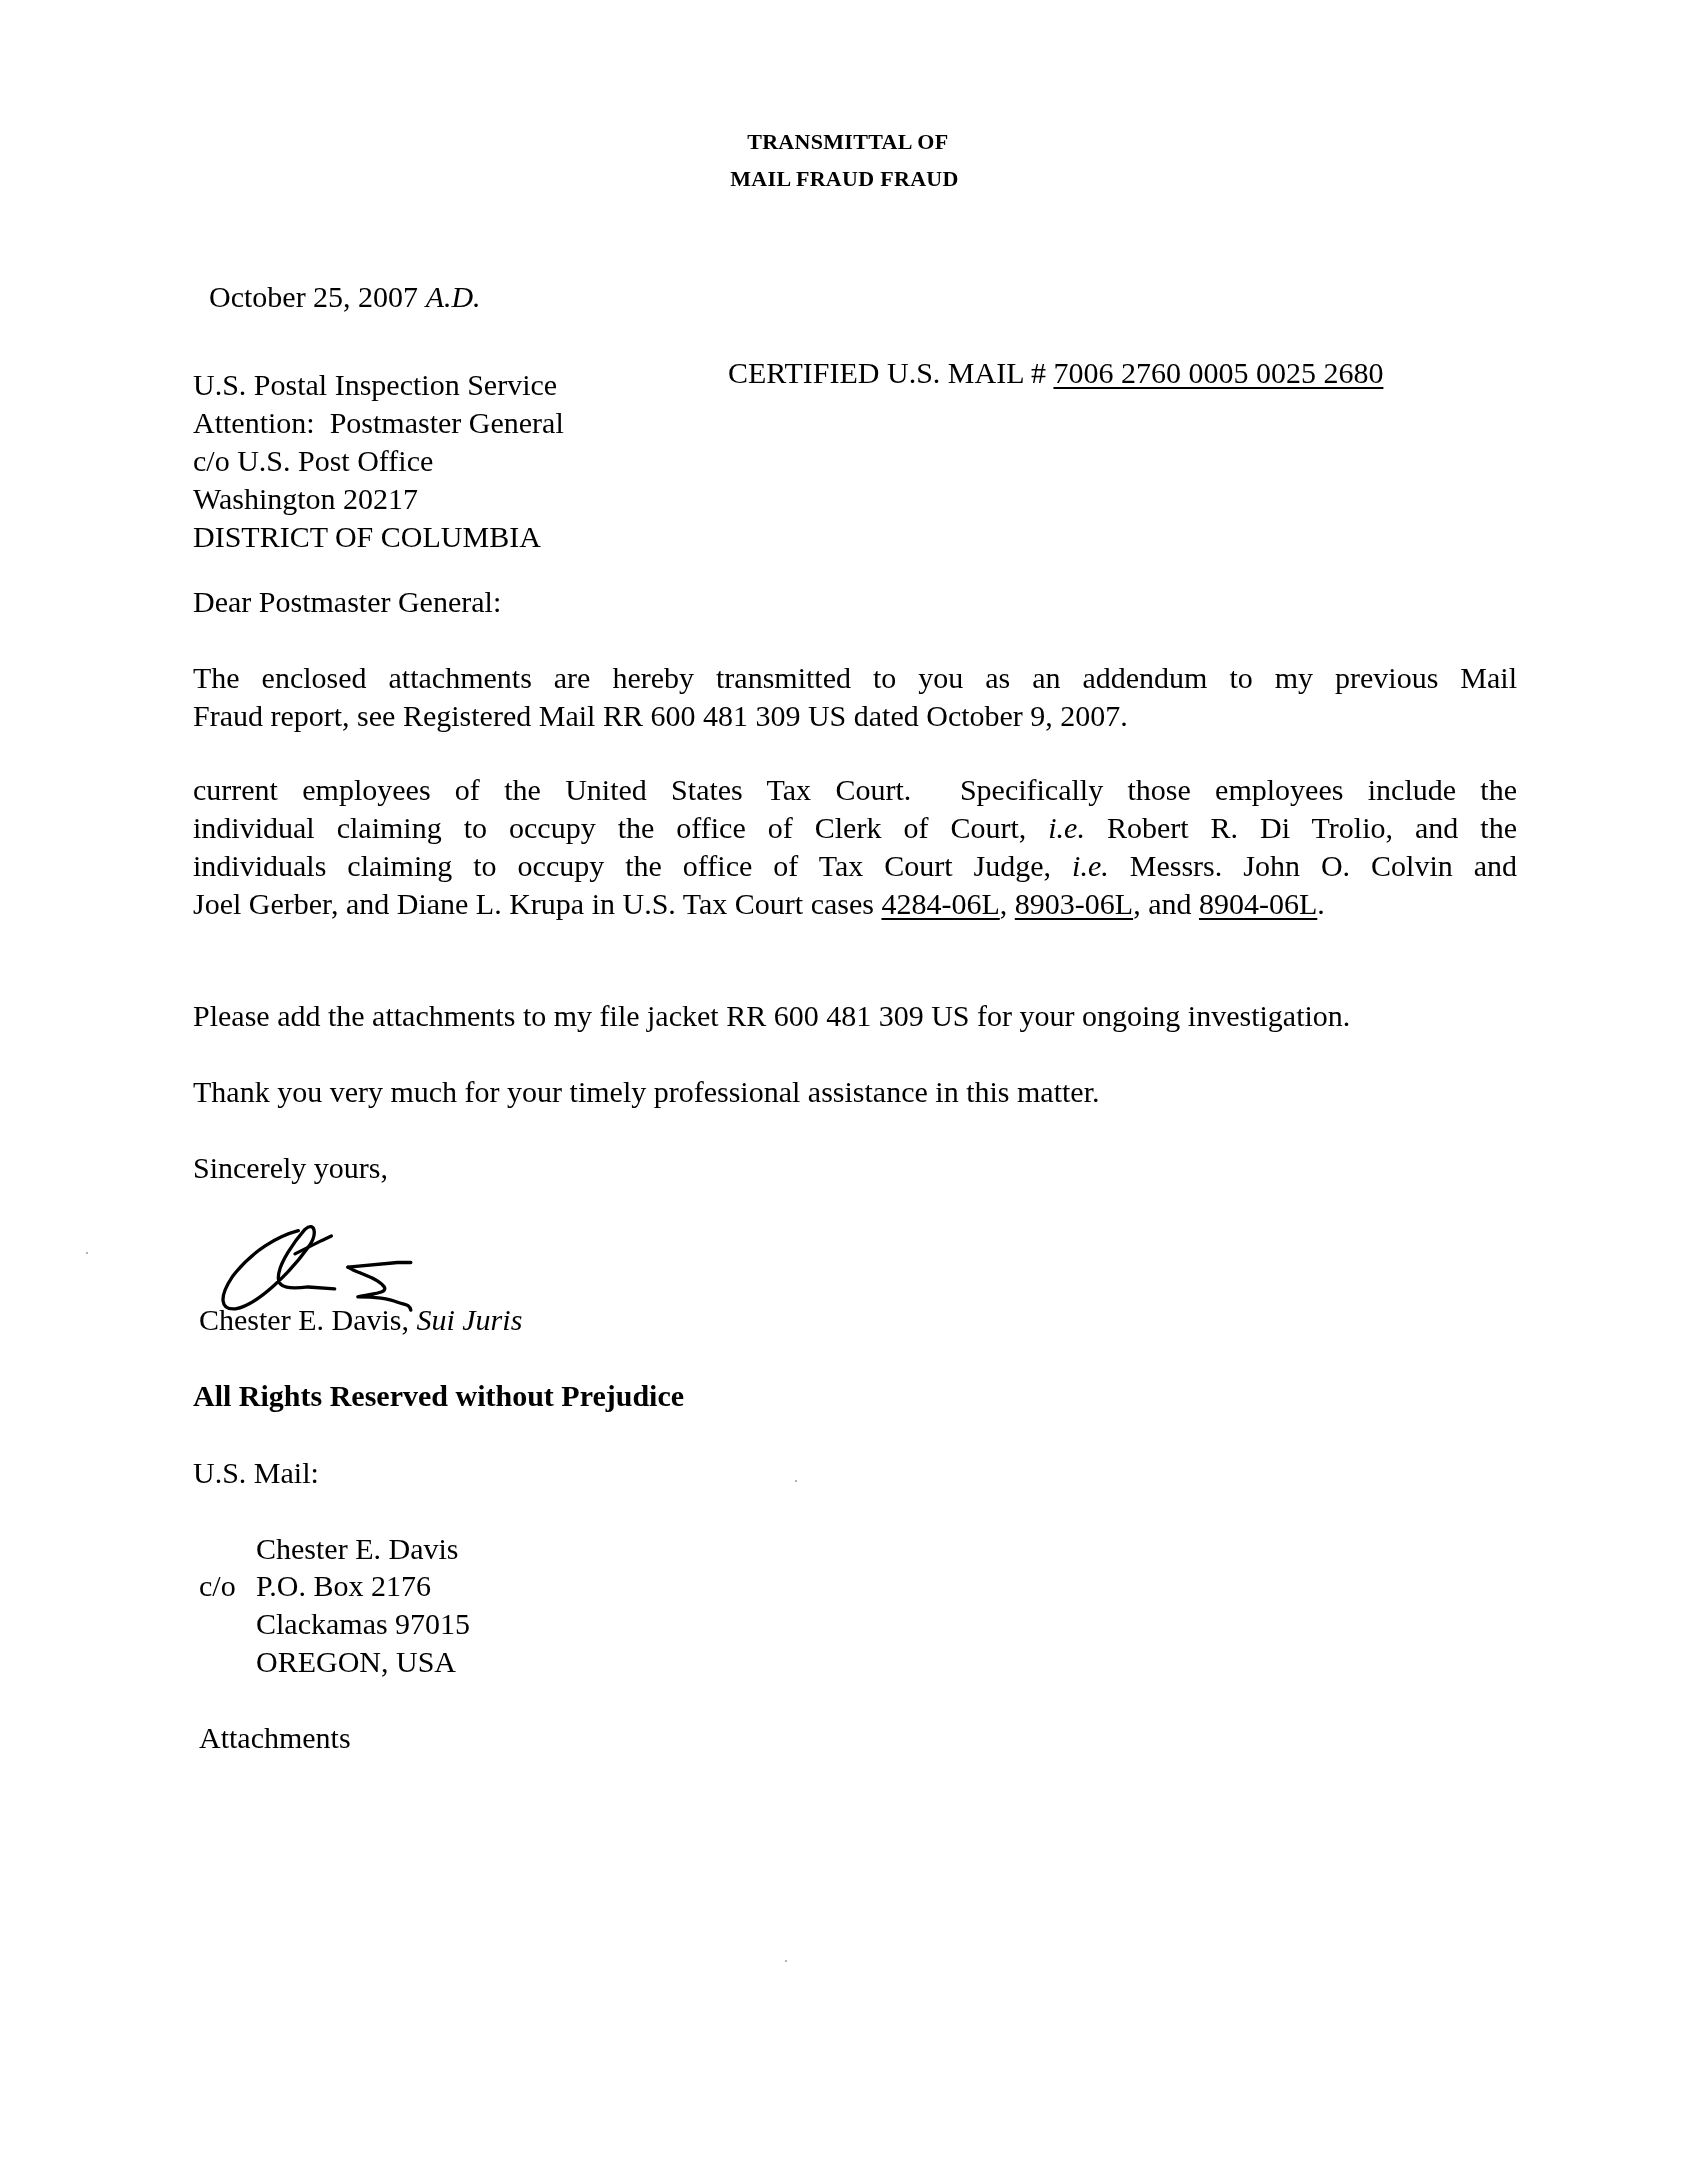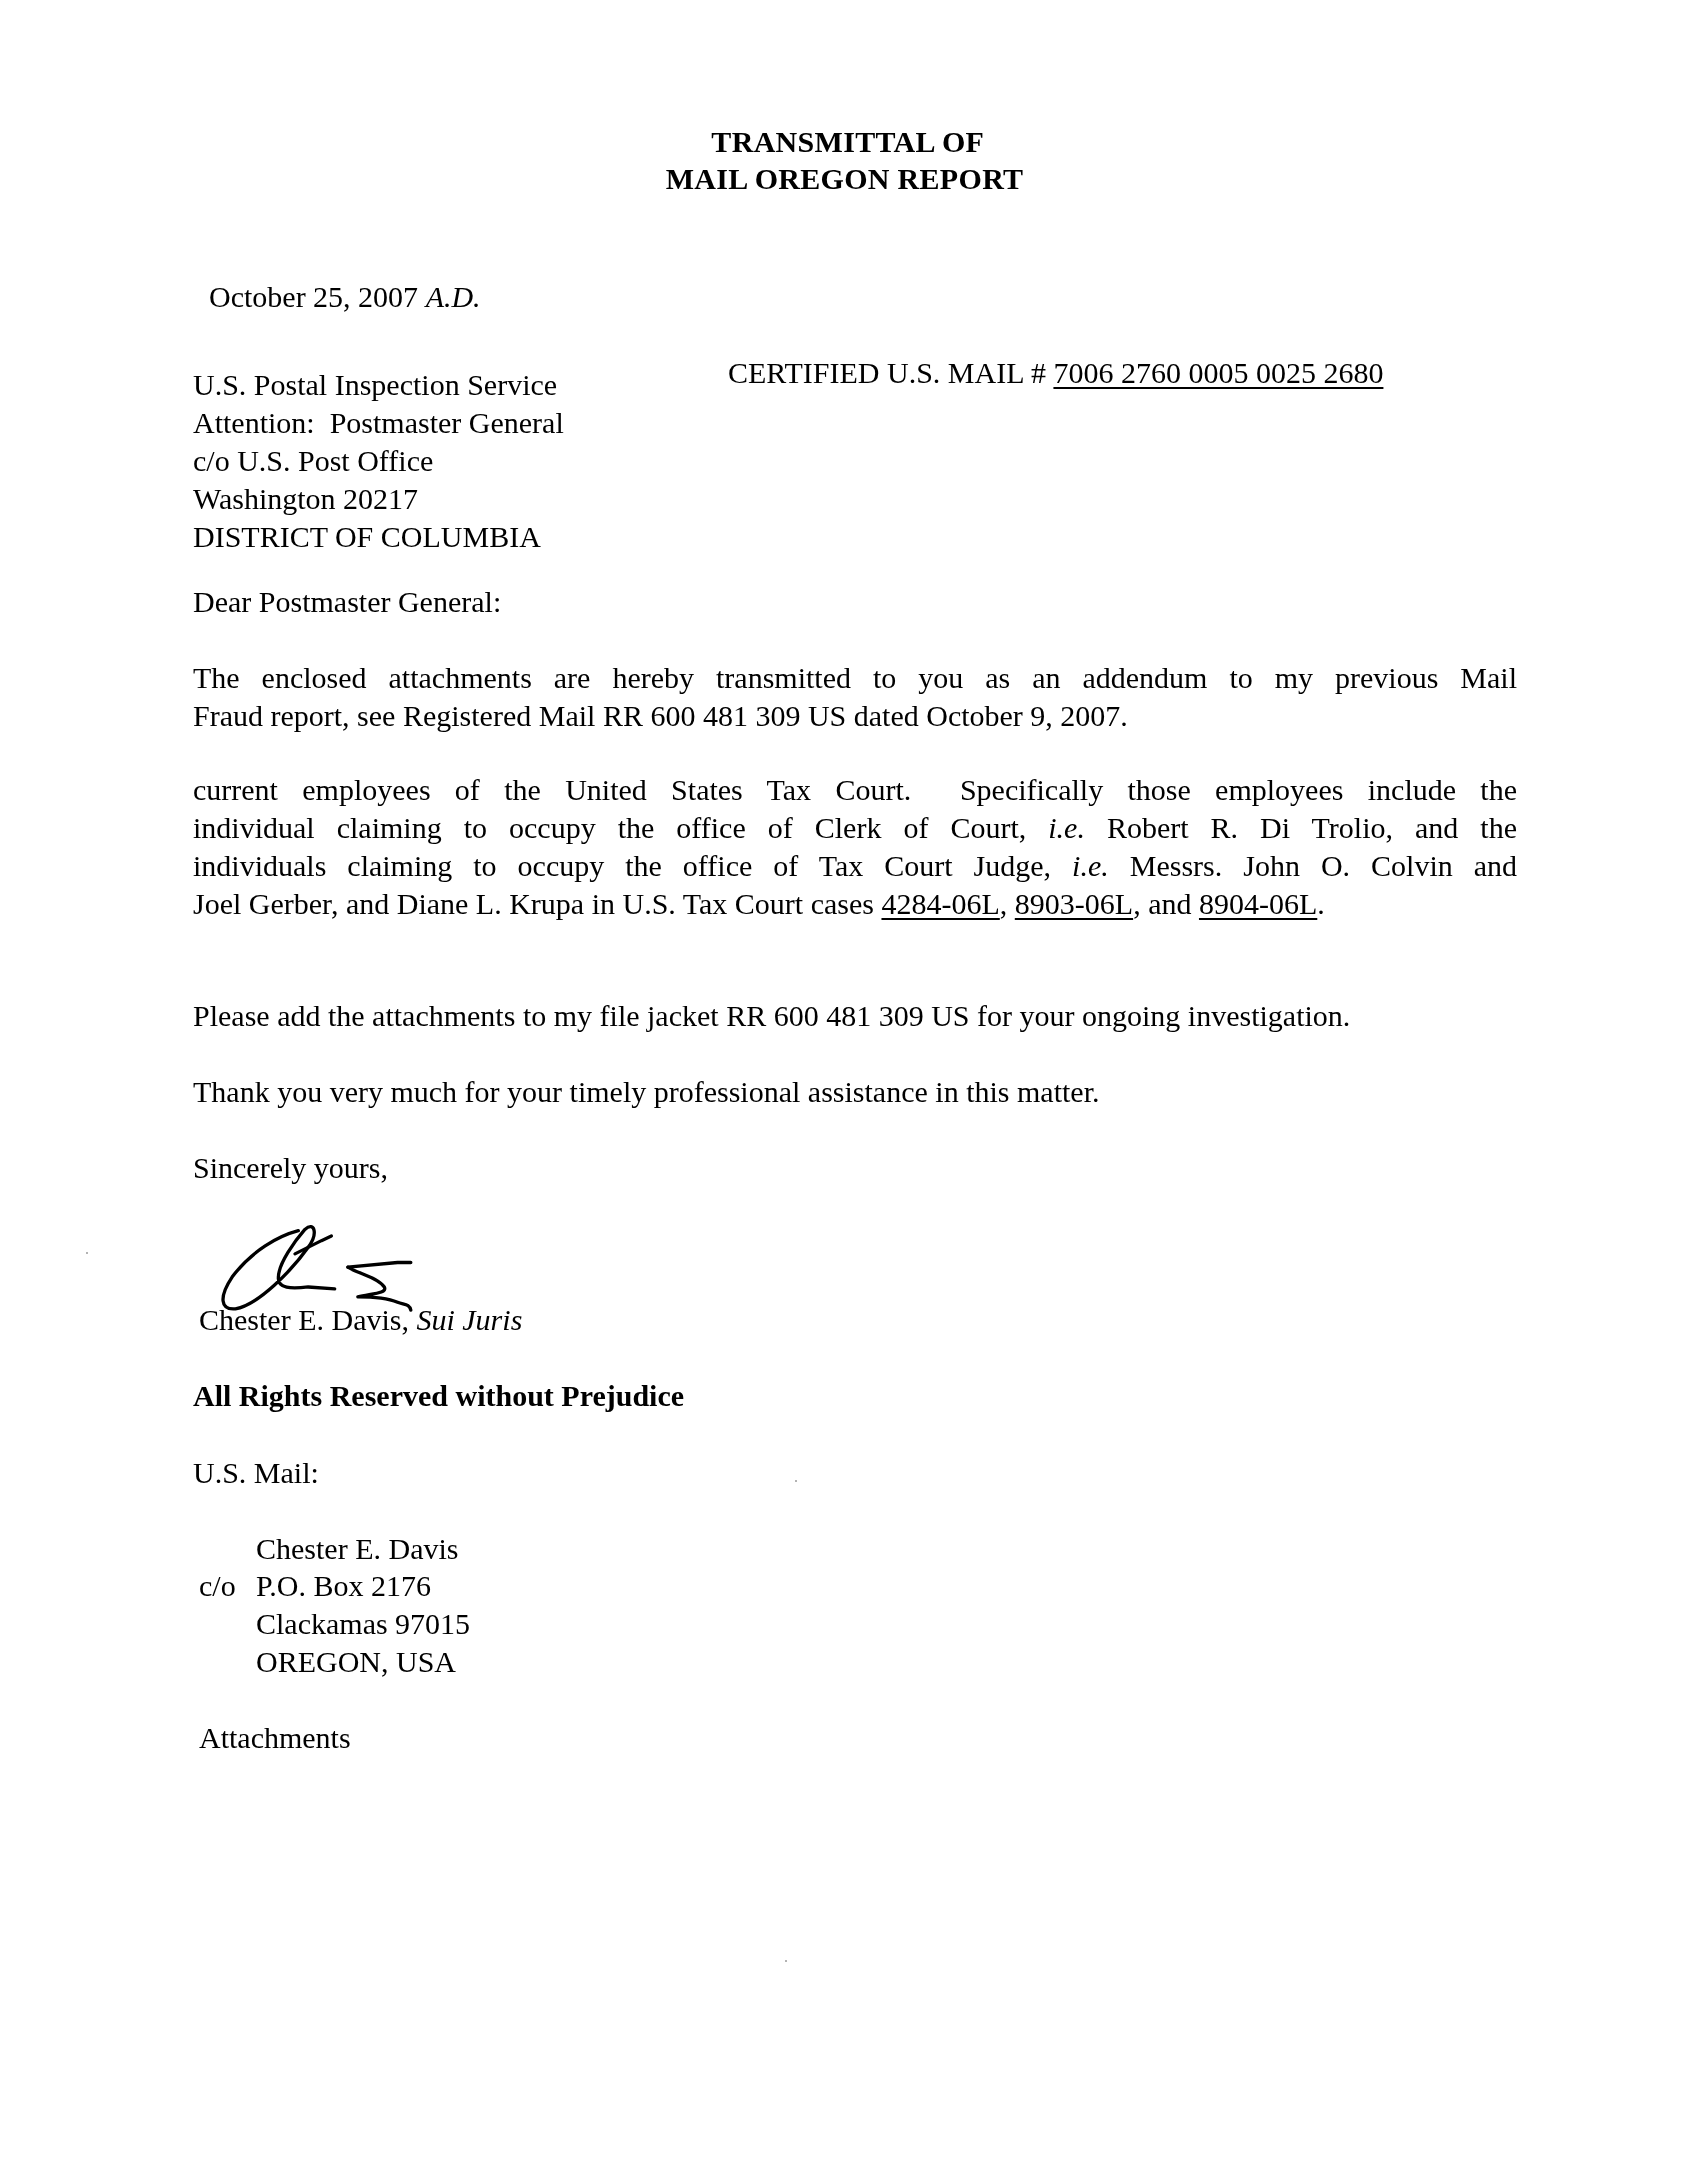--- a/index.html
+++ b/index.html
@@ -9,21 +9,21 @@
       position: relative;
       font-family: "Liberation Serif", "DejaVu Serif", serif;
       color: #000000;
       overflow: hidden;
     }
     .page { position: absolute; left: 0; top: 0; width: 1689px; height: 2183px; }
     .abs { position: absolute; white-space: nowrap; }
     .txt { font-size: 30px; line-height: 38px; }
     .title {
       position: absolute; left: 0; width: 1689px; top: 123px;
-      text-align: center; font-weight: bold; font-size: 30px; line-height: 37px;
+      text-align: center; font-weight: bold; font-size: 22px; line-height: 37px;
       letter-spacing: 0.3px;
     }
     .title div { display: block; }
     .title .l1 { padding-left: 6.6px; }
     .u { text-decoration: underline; text-underline-offset: 4px; text-decoration-thickness: 2px; }
     .para {
       position: absolute; left: 193px; width: 1324px;
       font-size: 30px; line-height: 38px; text-align: justify;
       text-align-last: left;
     }
@@ -34,21 +34,21 @@
     .sig { position: absolute; left: 199px; top: 1204px; width: 278px; height: 113px; }
     .speck { position: absolute; width: 2px; height: 2px; background: #9a9a9a; border-radius: 50%; }
   </style>
 </head>
 <body>
 
 <div class="page">
 
   <div class="title">
     <div class="l1">TRANSMITTAL OF</div>
-    <div>MAIL OREGON REPORT</div>
+    <div>MAIL FRAUD FRAUD</div>
   </div>
 
   <div class="abs txt" style="left:209px; top:278px;">
     <span>October 25, 2007</span>
     <i>A.D.</i>
   </div>
 
   <div class="abs txt" style="left:193px; top:354px;margin-top:12px;">
     <div>U.S. Postal Inspection Service</div>
     <div style="white-space:pre;">Attention:  Postmaster General</div>

